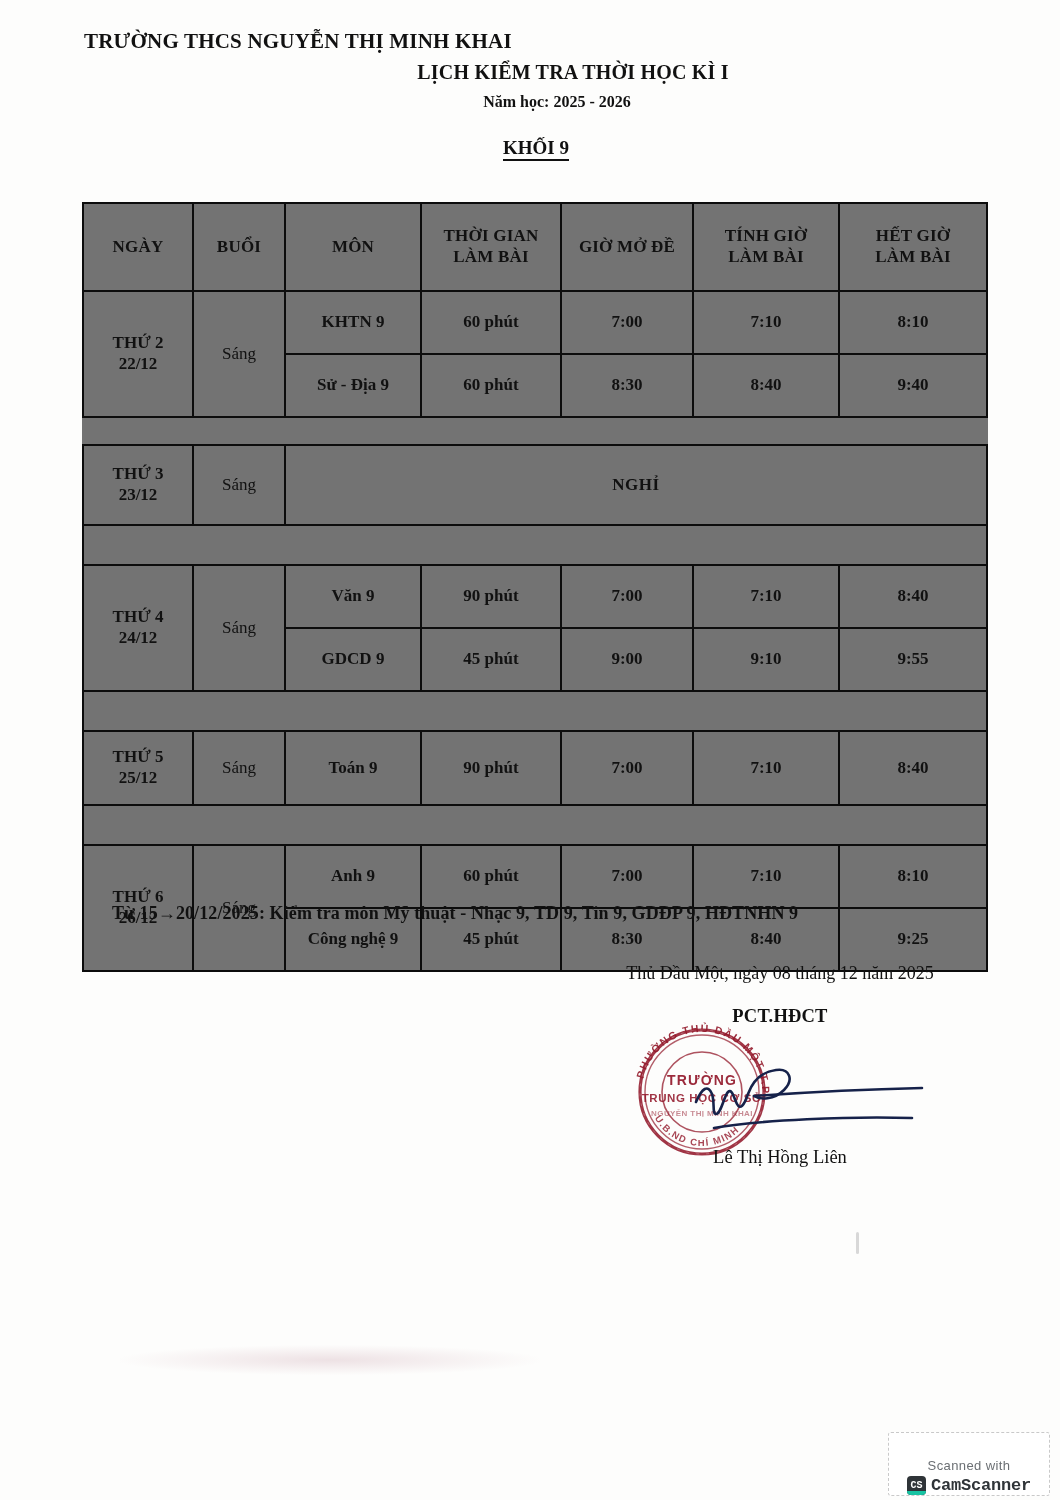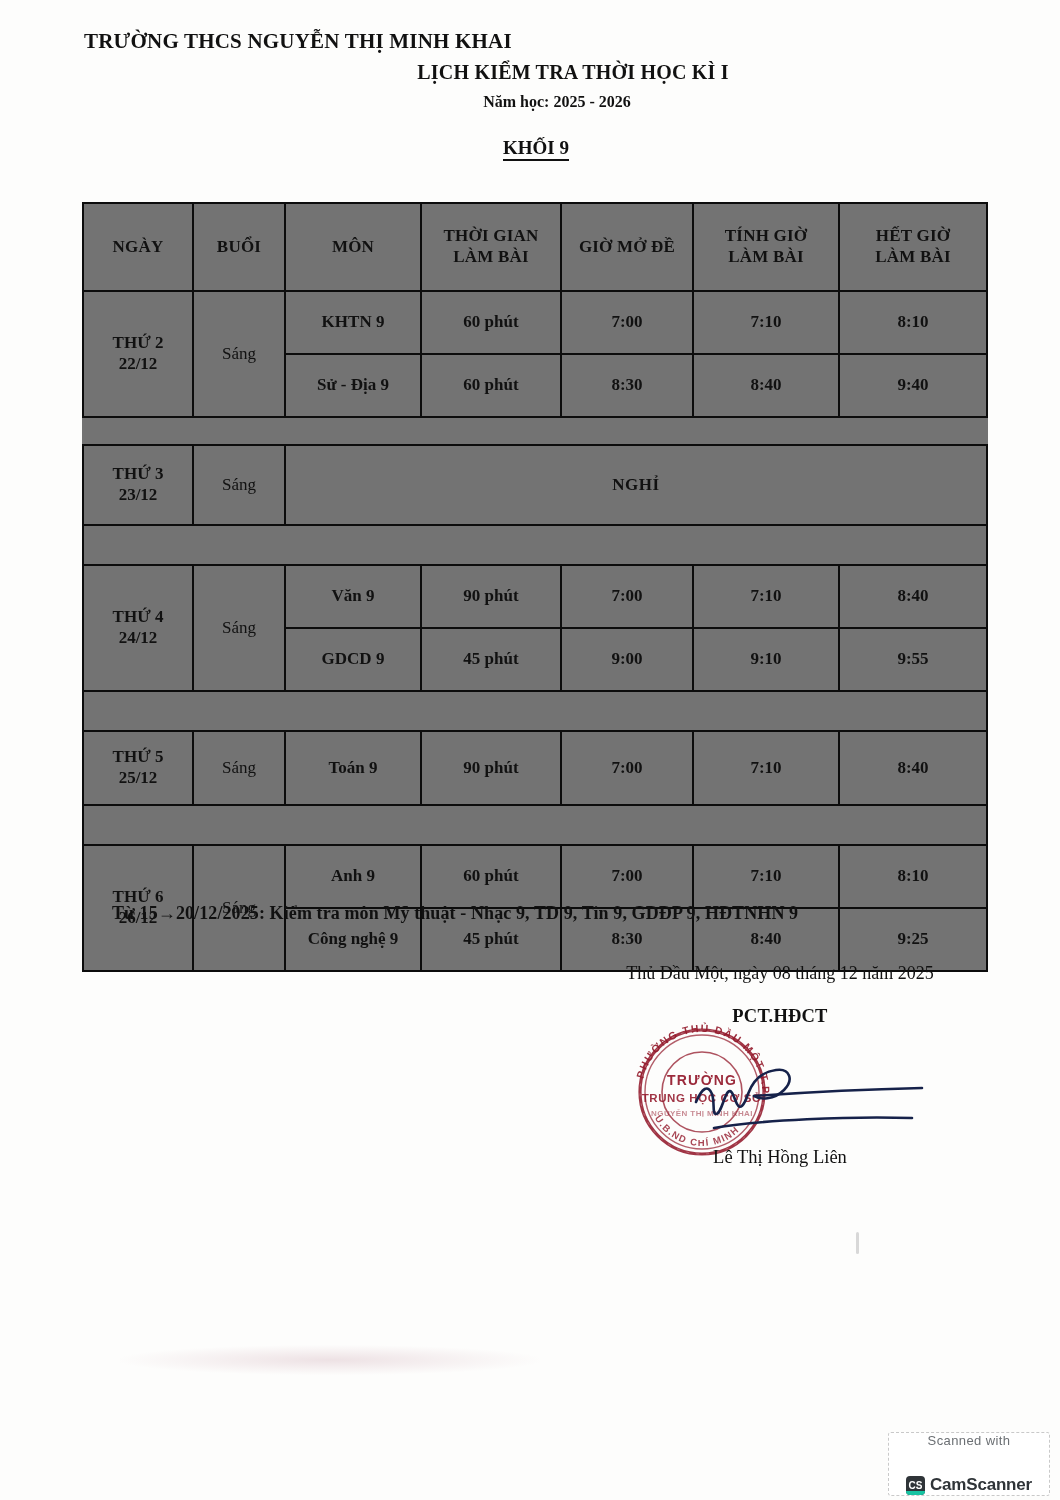--- a/index.html
+++ b/index.html
@@ -97,25 +97,25 @@
 
   
   .smudge1{position:absolute;left:856px;top:1232px;width:3px;height:22px;background:#d8d8d8;border-radius:2px;}
   .smudge2{position:absolute;left:120px;top:1345px;width:420px;height:30px;
     background:radial-gradient(ellipse at center,rgba(232,216,220,.75) 0%,rgba(255,255,255,0) 72%);}
 
   
   .cam{
     position:absolute;left:888px;top:1432px;width:160px;height:62px;
     border:1.5px dashed #c9c9c9;border-radius:3px;background:#fff;
-    display:flex;flex-direction:column;align-items:center;justify-content:space-between;
+    display:flex;flex-direction:column;align-items:center;justify-content:flex-end;
     font-family:"Liberation Sans", sans-serif;
   }
   .cam .scanned{font-size:13px;color:#6b6f73;letter-spacing:.4px;margin-bottom:3px;}
-  .cam .brandrow{display:flex;align-items:center;gap:5px;}
+  .cam .brandrow{display:flex;align-items:center;gap:5px;font-family:Liberation Mono, monospace;}
   .cam .cslogo{
     width:19px;height:19px;border-radius:4px;background:#2f3438;
     color:#fff;font-size:10px;font-weight:bold;
     display:flex;align-items:center;justify-content:center;
     position:relative;overflow:hidden;
   }
   .cam .cslogo::after{
     content:"";position:absolute;left:0;bottom:0;width:100%;height:4px;background:#17c3a2;
   }
   .cam .brand{font-size:17px;font-weight:bold;color:#2f3438;letter-spacing:-.2px;}

